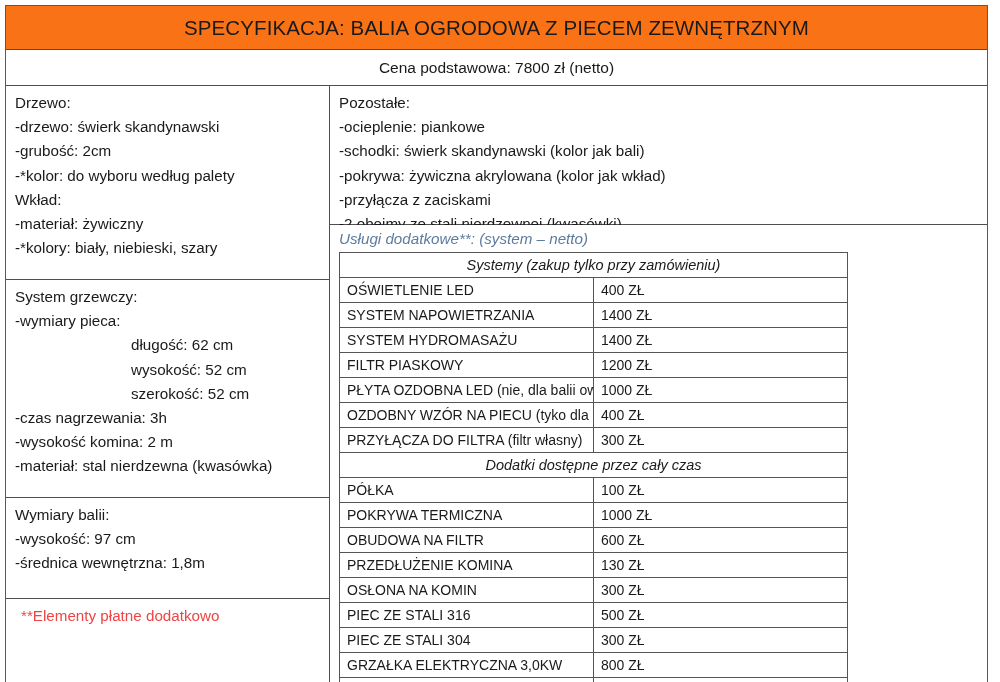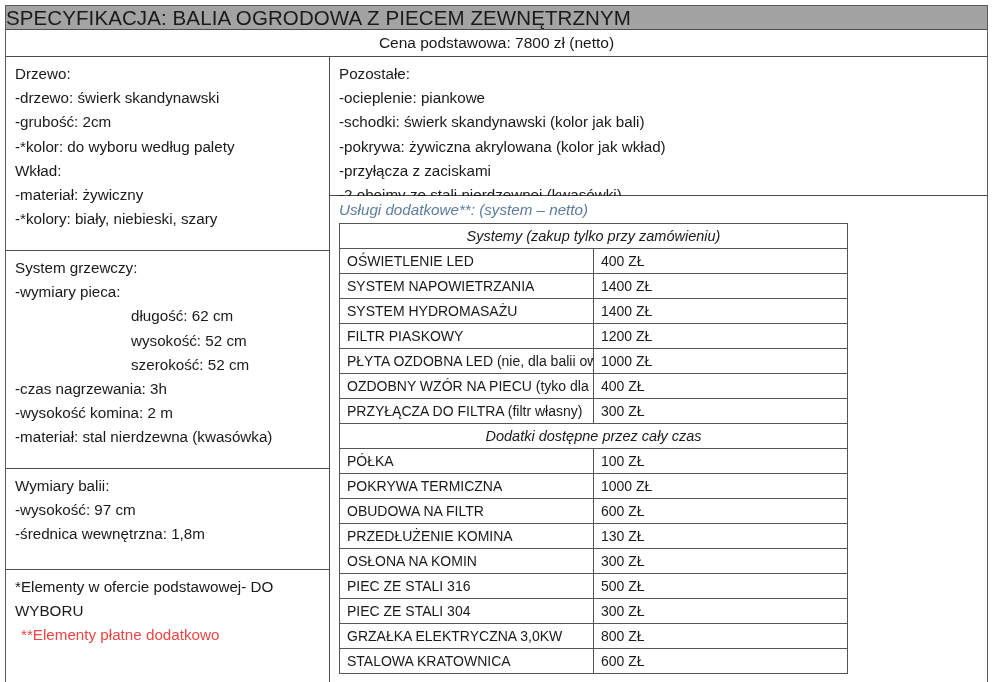--- a/index.html
+++ b/index.html
@@ -23,36 +23,36 @@
     width: 983px;
     height: 690px;
     box-sizing: border-box;
     border: 1px solid #5a5a5a;
     border-bottom: none;
     background: #fff;
   }
 
   
   .title-row {
-    height: 24px;
-    box-sizing: border-box;
-    background: #a3a3a3;
+    height: 44px;
+    box-sizing: border-box;
+    background: #f97316;
     border-bottom: 1px solid #4f4f4f;
     display: flex;
     align-items: center;
-    justify-content: flex-start;
+    justify-content: center;
   }
   .title-row .txt {
     font-size: 20.5px;
     letter-spacing: 0.1px;
     white-space: nowrap;
   }
 
   .price-row {
-    height: 27px;
+    height: 36px;
     box-sizing: border-box;
     border-bottom: 1px solid #4f4f4f;
     display: flex;
     align-items: center;
     justify-content: center;
     background: #fff;
   }
   .price-row .txt {
     font-size: 15.5px;
   }
@@ -184,21 +184,20 @@
         <div class="line">-materiał: stal nierdzewna (kwasówka)</div>
       </div>
 
       <div class="cell bb lc-3">
         <div class="line">Wymiary balii:</div>
         <div class="line">-wysokość: 97 cm</div>
         <div class="line">-średnica wewnętrzna: 1,8m</div>
       </div>
 
       <div class="cell lc-4">
-        <div class="line wrap">*Elementy w ofercie podstawowej- DO WYBORU</div>
         <div class="line blue-ind">**Elementy płatne dodatkowo</div>
       </div>
 
     </div>
 
     <div class="col-right">
 
       <div class="cell bb rc-1">
         <div class="line">Pozostałe:</div>
         <div class="line">-ocieplenie: piankowe</div>

